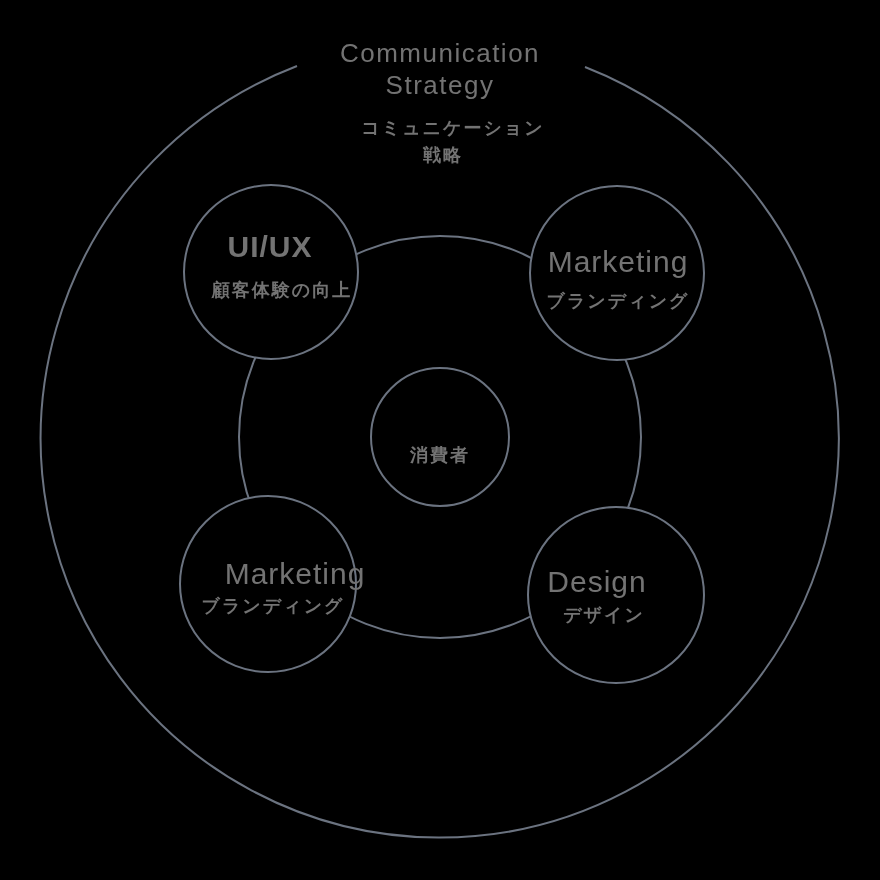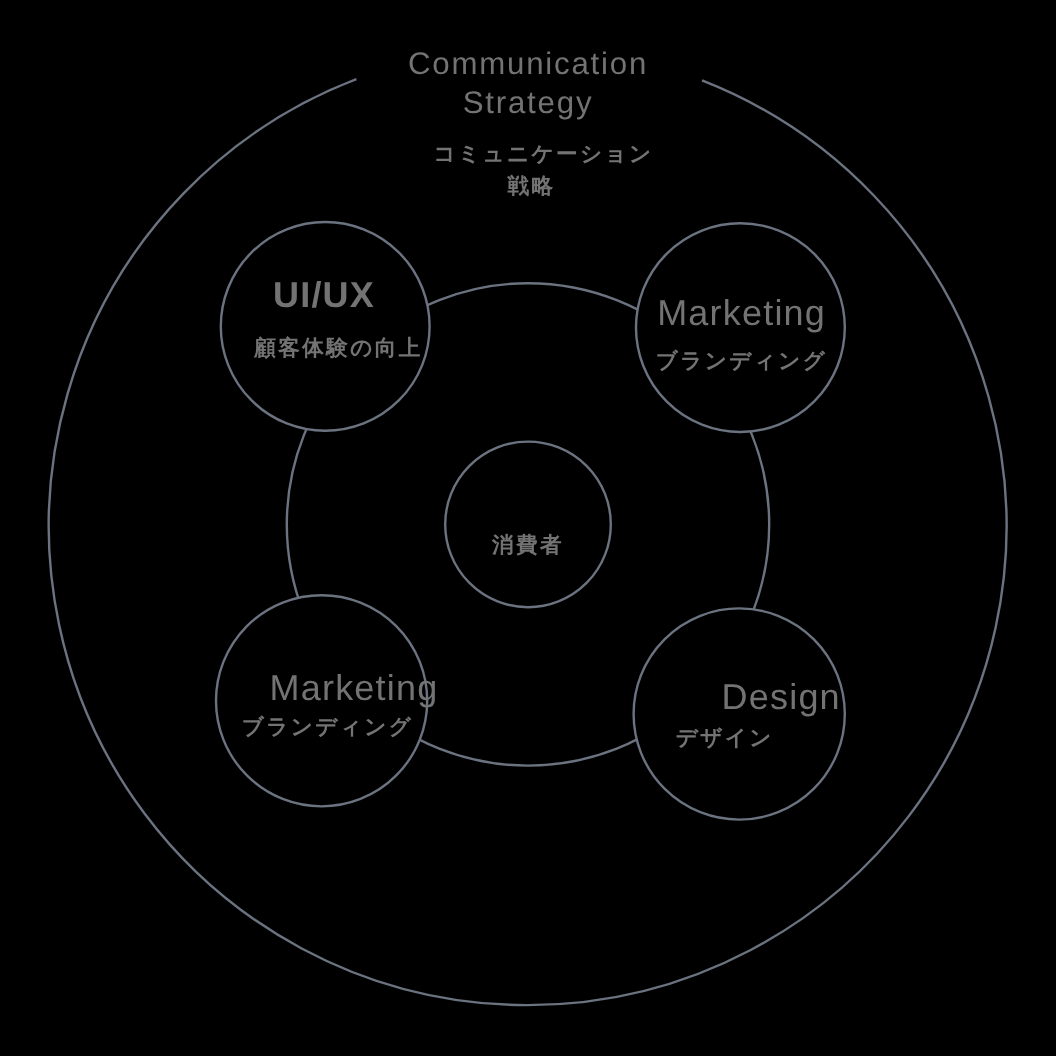--- a/index.html
+++ b/index.html
@@ -55,21 +55,21 @@
   .t-ja2 { left: 443px; top: 155px; }
   
   .uiux-en      { left: 270px; top: 247px; font-weight: bold; }
   .uiux-ja      { left: 268px; top: 290px; margin-left: 14px; }
   .branding-en  { left: 618px; top: 262px; }
   .branding-ja  { left: 618px; top: 301px; }
   .customer-en  { left: 440px; top: 429px; }
   .customer-ja  { left: 440px; top: 456px; font-family: Liberation Mono, monospace; }
   .marketing-en { left: 271px; top: 574px; margin-left: 24px; }
   .marketing-ja { left: 273px; top: 606px; }
-  .design-en    { left: 651px; top: 582px; }
+  .design-en    { left: 597px; top: 582px; }
   .design-ja    { left: 604px; top: 615px; }
 </style>
 </head>
 <body>
 
 <div class="stage">
 
   <svg width="880" height="880" viewBox="0 0 880 880">
 
     <path d="M 297 66 A 399 399 0 1 0 585 67" fill="none" stroke="#6B7380" stroke-width="2"></path>

